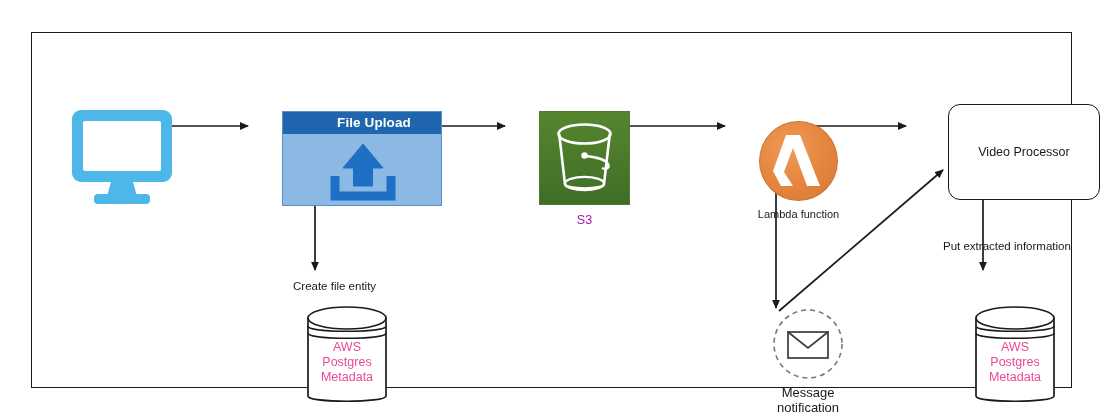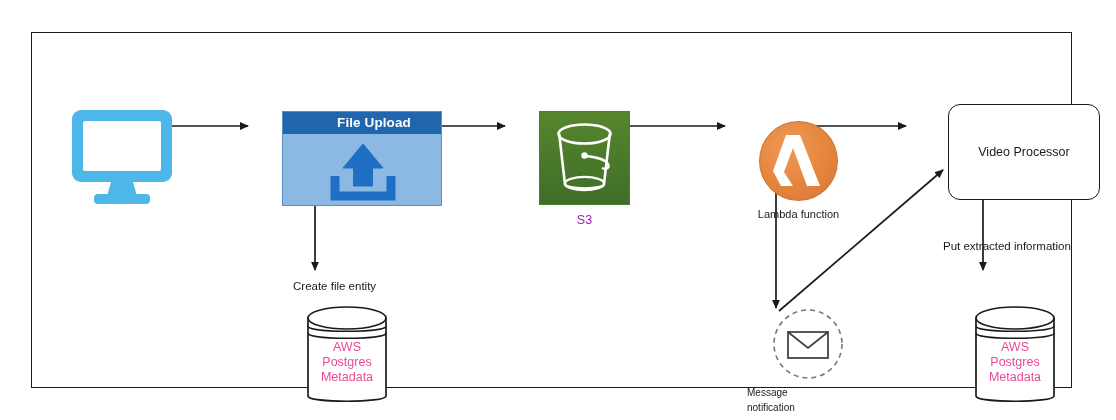--- a/index.html
+++ b/index.html
@@ -138,22 +138,22 @@
   #msg-node {
     left: 740px;
     top: 275px;
     width: 72px;
     height: 72px;
   }
   #msg-label {
     left: 715px;
     top: 352px;
     width: 122px;
-    text-align: left;
-    font-size: 10px;
+    text-align: center;
+    font-size: 13px;
     line-height: 15px;
     color: #1a1a1a;
   }
   
   .edge-label {
     position: absolute;
     font-size: 11.5px;
     color: #1a1a1a;
     white-space: nowrap;
   }

